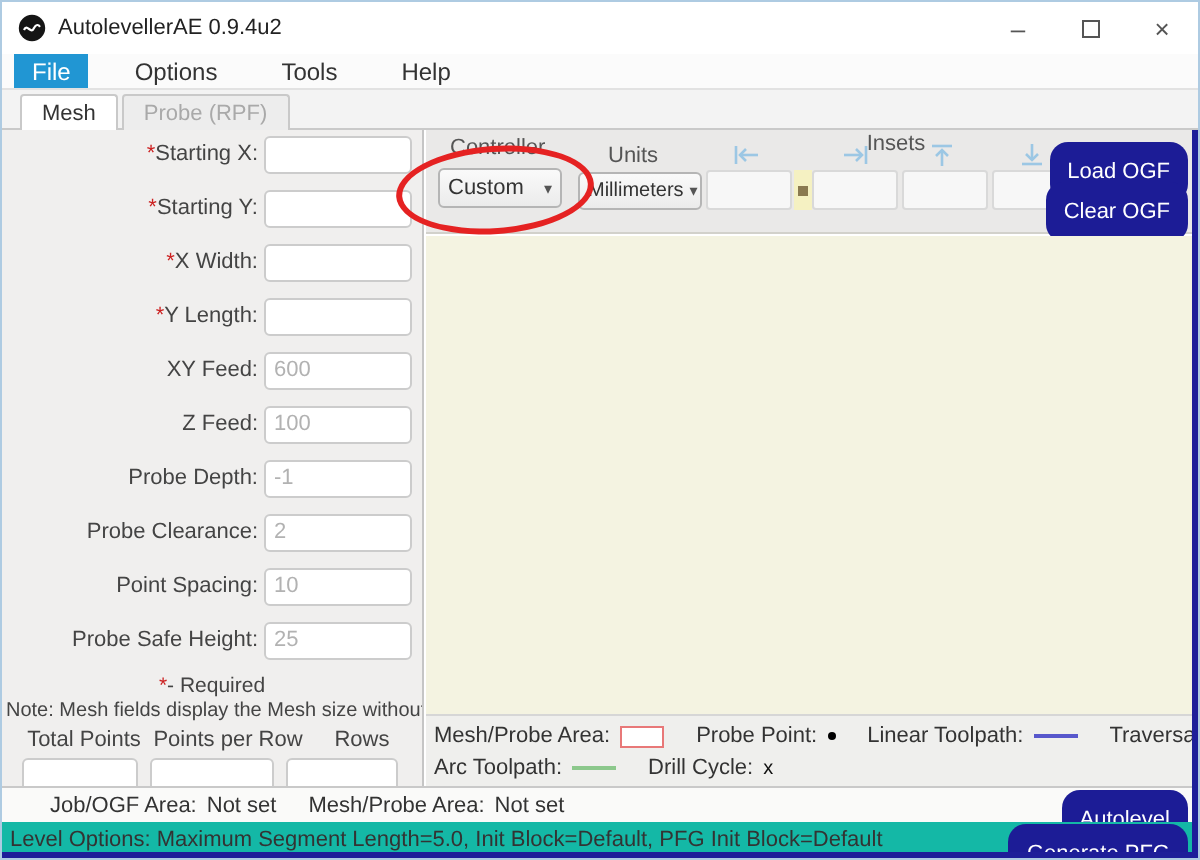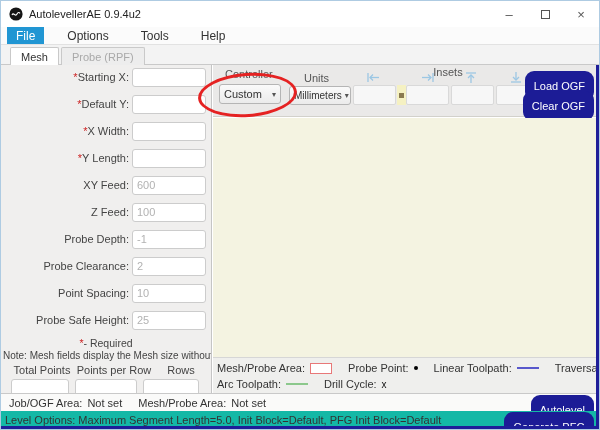--- a/index.html
+++ b/index.html
@@ -65,21 +65,21 @@
   .lrow{display:flex;align-items:center;height:16px;gap:16px;}
   .litem{display:flex;align-items:center;gap:5px;white-space:nowrap;}
   .sw-rect{width:22px;height:11px;background:#fff;border:1px solid #e87878;}
   .sw-dot{width:4px;height:4px;border-radius:50%;background:#000;}
   .sw-line{width:22px;height:2px;}
   .sw-linear{background:#5858cc;}
   .sw-arc{background:#8cc88c;}
   .sw-x{font-size:10px;color:#111;}
   
   .status1{position:absolute;left:0;top:392px;right:3px;height:18px;border-top:1px solid #c9c9c9;background:#fafaf9;
-           font-size:11px;color:#333;display:flex;align-items:center;padding-left:8px;}
+           font-size:11px;color:#333;display:flex;align-items:center;padding-left:24px;}
   .status1 .pair{display:flex;gap:5px;}
   .status1 .pair+.pair{margin-left:16px;}
   .status2{position:absolute;left:0;top:410px;right:3px;height:17px;background:#14b8a6;
            font-size:11px;color:#333;display:flex;align-items:center;padding-left:4px;white-space:nowrap;overflow:hidden;}
   
   .annotation{position:absolute;left:197px;top:72px;width:99px;height:44px;border:3px solid #e52222;
               border-radius:50%;transform:rotate(-4deg);z-index:50;pointer-events:none;}
 </style>
 </head>
 <body>
@@ -114,21 +114,21 @@
     <span class="tab active">Mesh</span>
     <span class="tab">Probe (RPF)</span>
   </div>
 
   <div class="left-panel">
     <div class="frow">
       <label class="flabel"><span class="star">*</span><span>Starting X:</span></label>
       <input class="finput" placeholder="" style="">
     </div>
     <div class="frow">
-      <label class="flabel"><span class="star">*</span><span>Default Y:</span></label>
+      <label class="flabel"><span class="star">*</span><span>Starting Y:</span></label>
       <input class="finput" placeholder="" style="">
     </div>
     <div class="frow">
       <label class="flabel"><span class="star">*</span><span>X Width:</span></label>
       <input class="finput" placeholder="" style="">
     </div>
     <div class="frow">
       <label class="flabel"><span class="star">*</span><span>Y Length:</span></label>
       <input class="finput" placeholder="" style="">
     </div>

